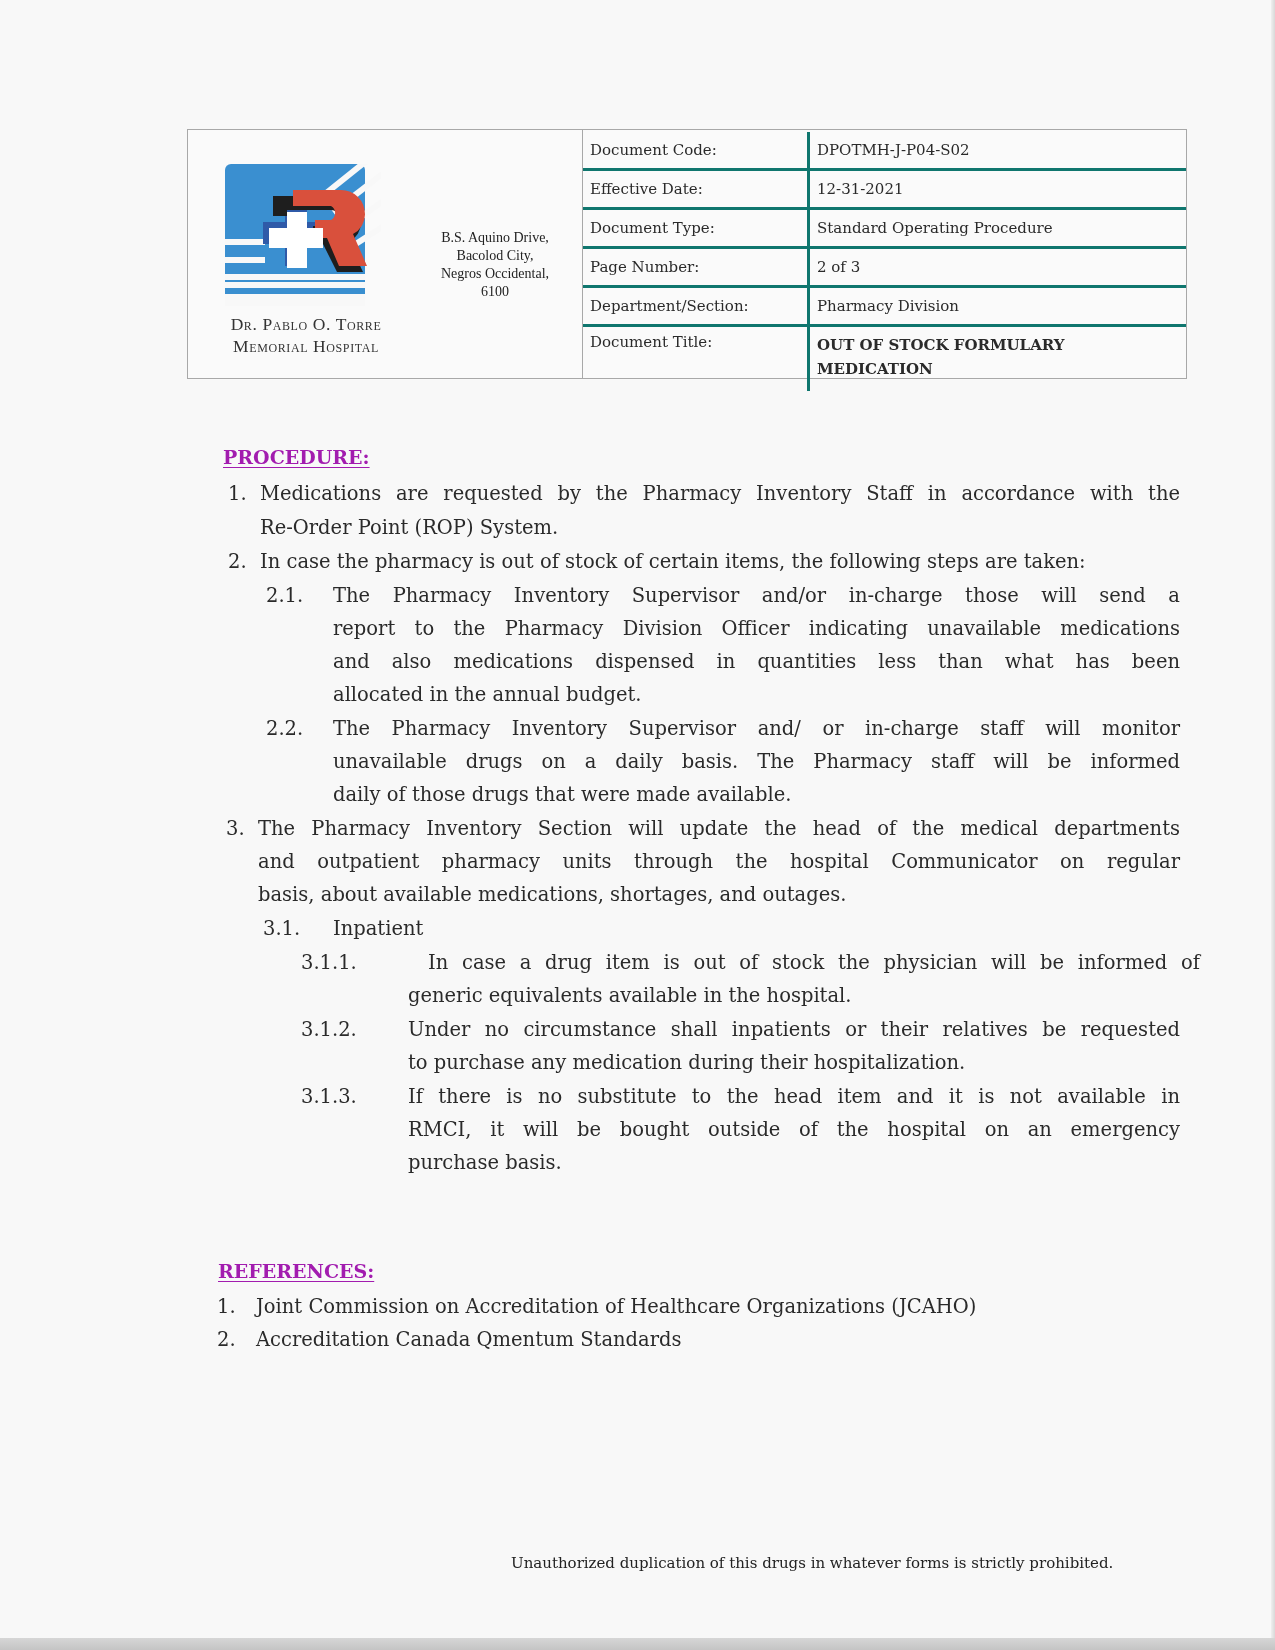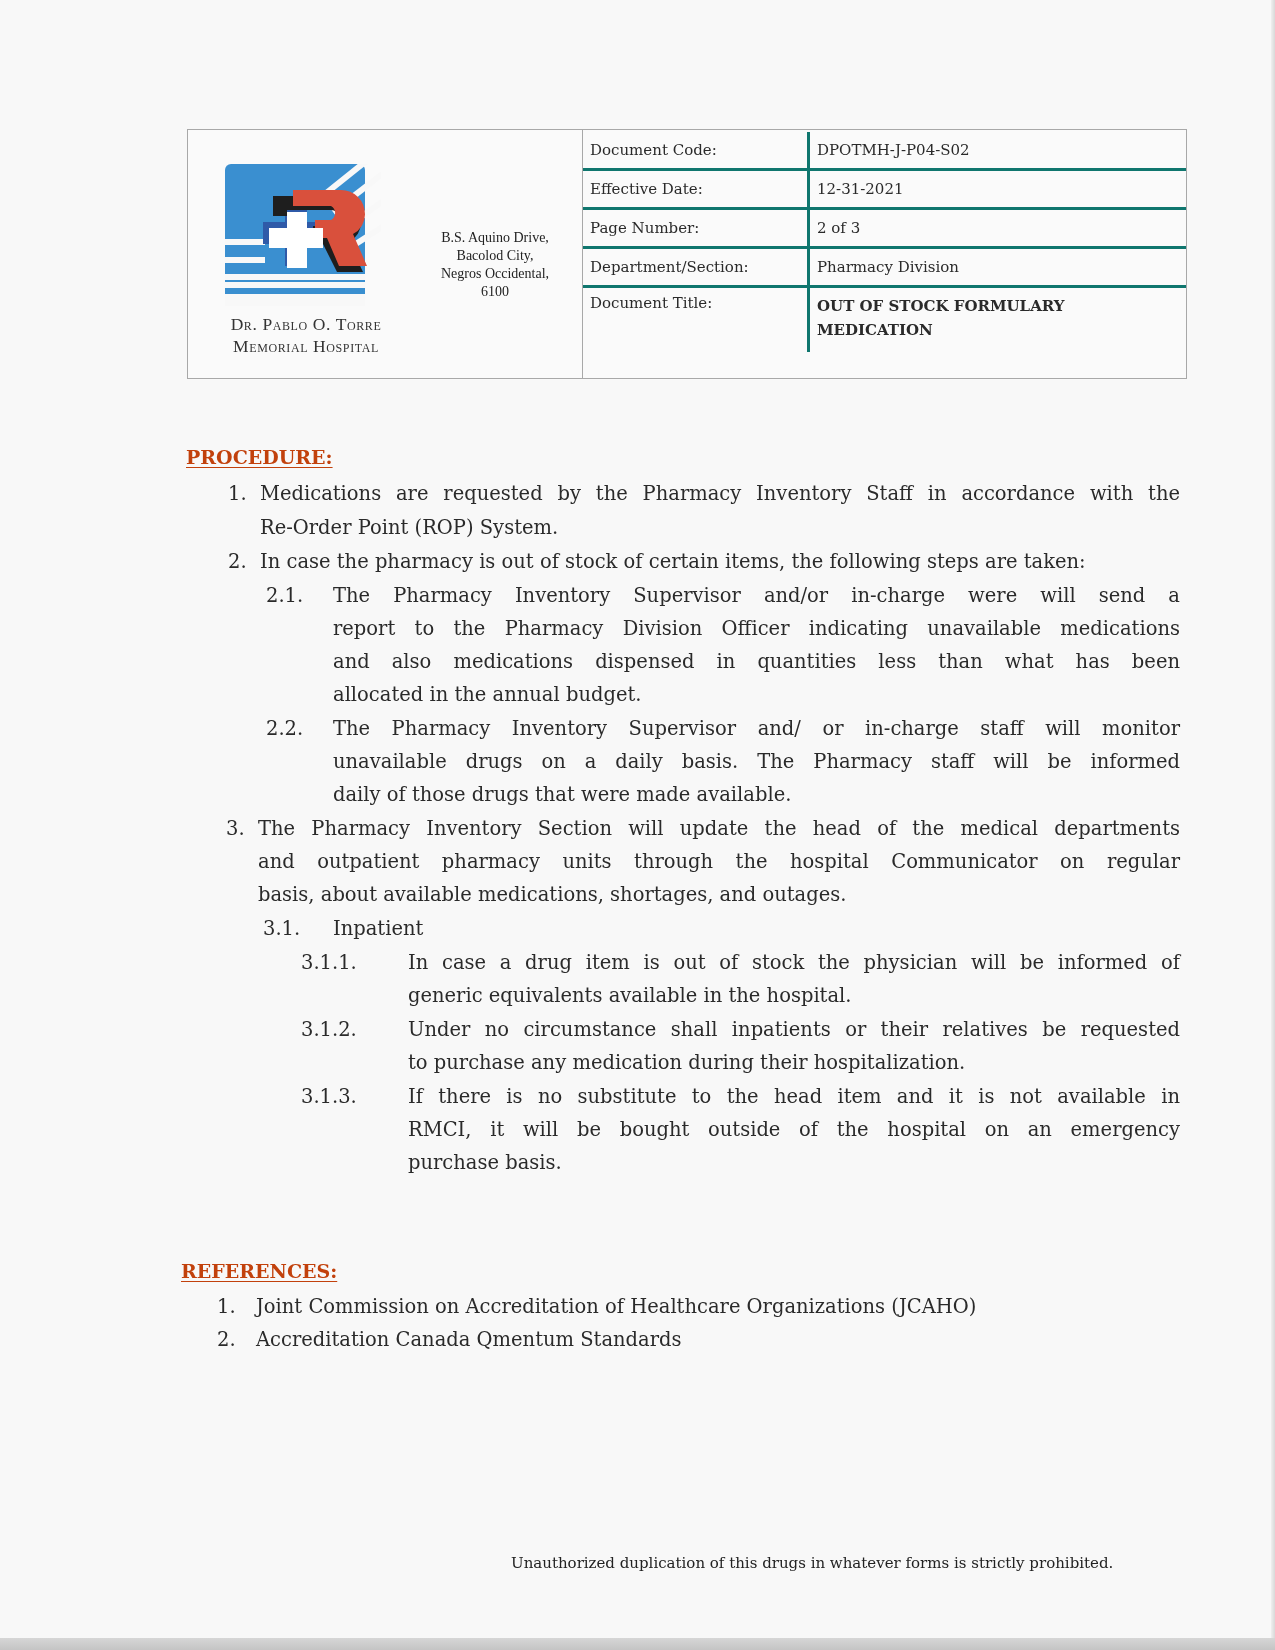--- a/index.html
+++ b/index.html
@@ -51,21 +51,21 @@
   }
   .meta-table tr:first-child td { border-top: none; }
   .meta-table tr td:first-child { border-left: none; width: 210px; }
   .meta-table tr td:last-child { border-right: none; }
   .meta-table tr:last-child td { border-bottom: none; height: 58px; vertical-align: top; padding-top: 6px; }
   .title-value { font-weight: bold; line-height: 24px; }
 
   
   .section-heading {
     position: absolute; font-family: "DejaVu Serif", serif; font-weight: bold;
-    font-size: 19px; text-decoration: underline; text-underline-offset: 3px; color: #c2410c;
+    font-size: 19px; text-decoration: underline; text-underline-offset: 3px; color: #a21caf; margin-left: 37px;
   }
   .line {
     position: absolute; font-family: "DejaVu Serif", serif; font-size: 19.5px;
     color: #2a2a2a; white-space: nowrap;
   }
   .just { text-align: justify; text-align-last: justify; white-space: normal; }
   .num { position: absolute; font-family: "DejaVu Serif", serif; font-size: 19.5px; color: #2a2a2a; }
   .footer {
     position: absolute; left: 511px; top: 1554px;
     font-family: "DejaVu Serif", serif; font-size: 15px; color: #222; white-space: nowrap;
@@ -120,20 +120,24 @@
     <tbody>
         <tr>
       <td>Document Code:</td>
       <td>DPOTMH-J-P04-S02</td>
     </tr>
     <tr>
       <td>Effective Date:</td>
       <td>12-31-2021</td>
     </tr>
     <tr>
+      <td>Document Type:</td>
+      <td>Standard Operating Procedure</td>
+    </tr>
+    <tr>
       <td>Page Number:</td>
       <td>2 of 3</td>
     </tr>
     <tr>
       <td>Department/Section:</td>
       <td>Pharmacy Division</td>
     </tr>
     <tr>
       <td>Document Title:</td>
       <td class="title-value">
@@ -148,40 +152,40 @@
 <div class="section-heading" style="left:186px; top:446px;">PROCEDURE:</div>
 
 <div class="num" style="left:228px; top:482px;">1.</div>
 <div class="line just" style="left:260px; top:482px; width:920px;">Medications are requested by the Pharmacy Inventory Staff in accordance with the</div>
 <div class="line" style="left:260px; top:516px;">Re-Order Point (ROP) System.</div>
 
 <div class="num" style="left:228px; top:550px;">2.</div>
 <div class="line" style="left:260px; top:550px;">In case the pharmacy is out of stock of certain items, the following steps are taken:</div>
 
 <div class="num" style="left:266px; top:584px;">2.1.</div>
-<div class="line just" style="left:333px; top:584px; width:847px;">The Pharmacy Inventory Supervisor and/or in-charge were will send a</div>
+<div class="line just" style="left:333px; top:584px; width:847px;">The Pharmacy Inventory Supervisor and/or in-charge those will send a</div>
 <div class="line just" style="left:333px; top:617px; width:847px;">report to the Pharmacy Division Officer indicating unavailable medications</div>
 <div class="line just" style="left:333px; top:650px; width:847px;">and also medications dispensed in quantities less than what has been</div>
 <div class="line" style="left:333px; top:683px;">allocated in the annual budget.</div>
 
 <div class="num" style="left:266px; top:717px;">2.2.</div>
 <div class="line just" style="left:333px; top:717px; width:847px;">The Pharmacy Inventory Supervisor and/ or in-charge staff will monitor</div>
 <div class="line just" style="left:333px; top:750px; width:847px;">unavailable drugs on a daily basis. The Pharmacy staff will be informed</div>
 <div class="line" style="left:333px; top:783px;">daily of those drugs that were made available.</div>
 
 <div class="num" style="left:226px; top:817px;">3.</div>
 <div class="line just" style="left:258px; top:817px; width:922px;">The Pharmacy Inventory Section will update the head of the medical departments</div>
 <div class="line just" style="left:258px; top:850px; width:922px;">and outpatient pharmacy units through the hospital Communicator on regular</div>
 <div class="line" style="left:258px; top:883px;">basis, about available medications, shortages, and outages.</div>
 
 <div class="num" style="left:263px; top:917px;">3.1.</div>
 <div class="line" style="left:333px; top:917px;">Inpatient</div>
 
 <div class="num" style="left:301px; top:951px;">3.1.1.</div>
-<div class="line just" style="left:408px; top:951px; width:772px;">In case a drug item is out of stock the physician will be informed of</div>
+<div class="line just" style="left:428px; top:951px; width:772px;">In case a drug item is out of stock the physician will be informed of</div>
 <div class="line" style="left:408px; top:984px;">generic equivalents available in the hospital.</div>
 
 <div class="num" style="left:301px; top:1018px;">3.1.2.</div>
 <div class="line just" style="left:408px; top:1018px; width:772px;">Under no circumstance shall inpatients or their relatives be requested</div>
 <div class="line" style="left:408px; top:1051px;">to purchase any medication during their hospitalization.</div>
 
 <div class="num" style="left:301px; top:1085px;">3.1.3.</div>
 <div class="line just" style="left:408px; top:1085px; width:772px;">If there is no substitute to the head item and it is not available in</div>
 <div class="line just" style="left:408px; top:1118px; width:772px;">RMCI, it will be bought outside of the hospital on an emergency</div>
 <div class="line" style="left:408px; top:1151px;text-align:right;">purchase basis.</div>

